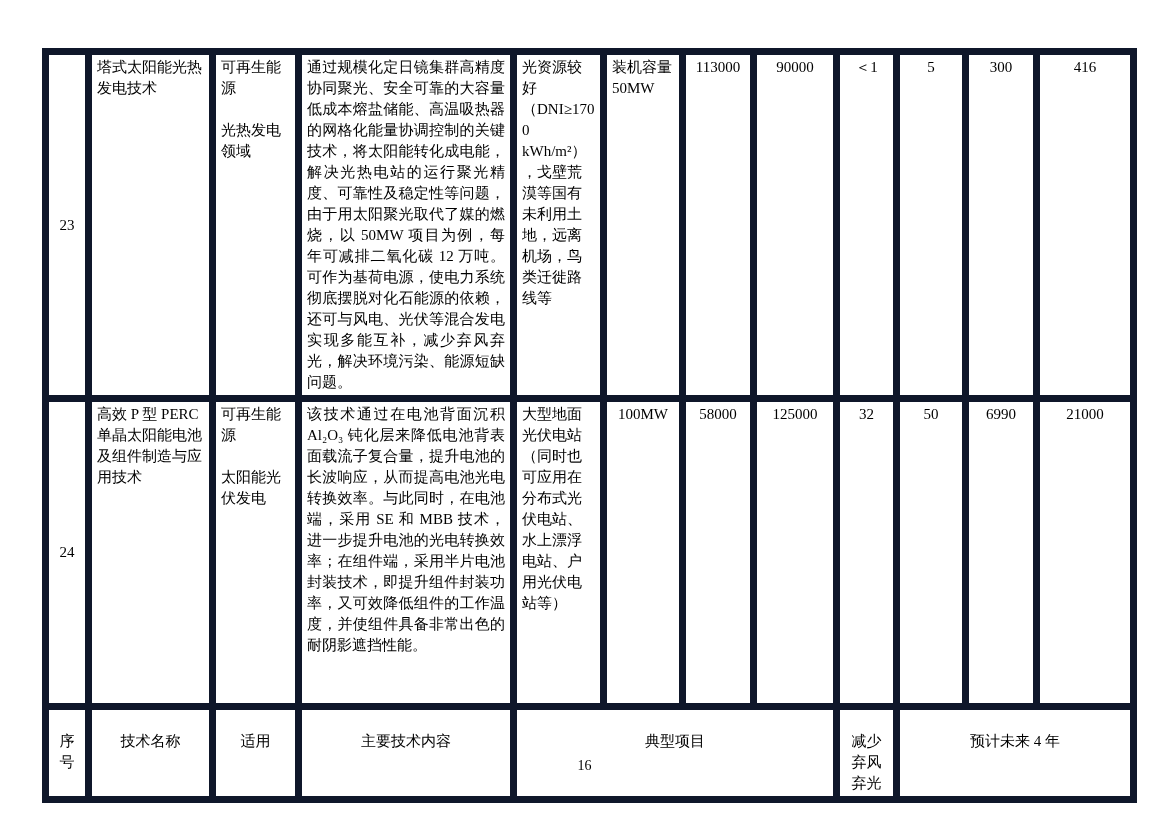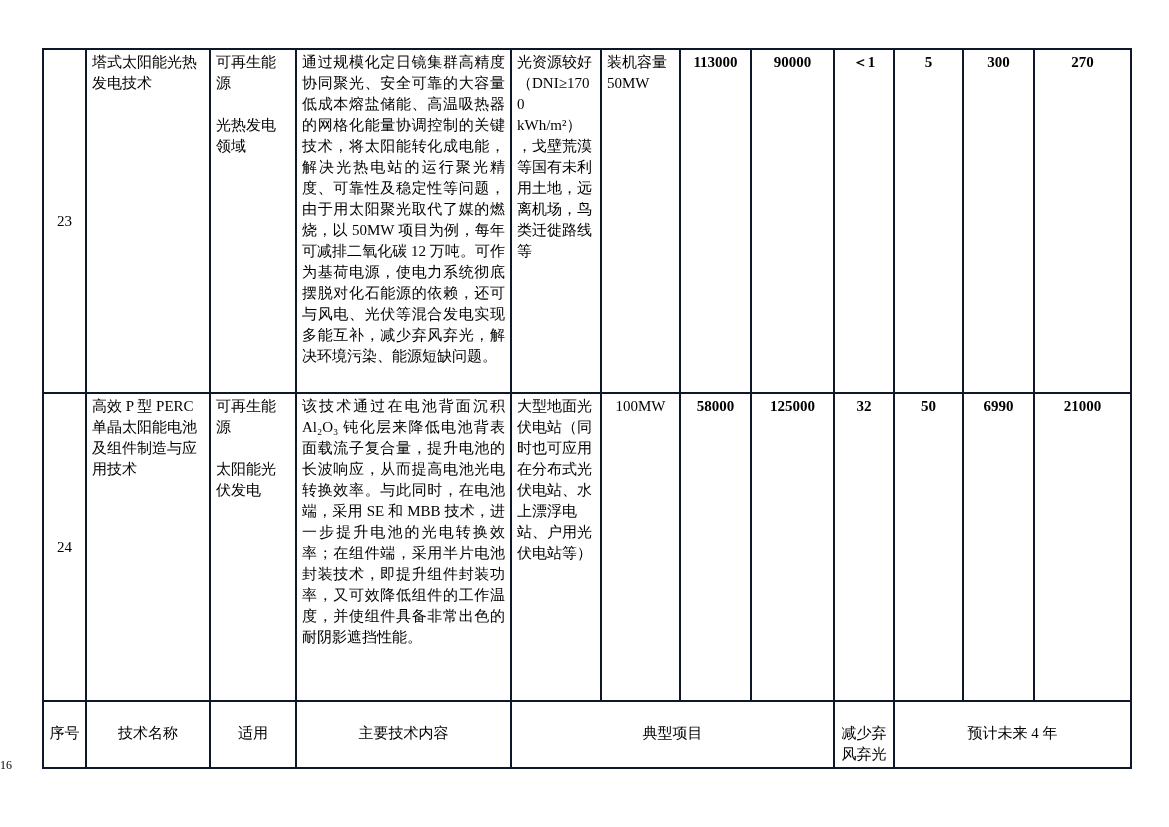--- a/index.html
+++ b/index.html
@@ -11,50 +11,50 @@
     font-family:"Liberation Serif","DejaVu Serif",serif;
     overflow:hidden;
   }
   table.tech-table {
     position:absolute; left:42px; top:48px;
     width:1088px;
     border-collapse:collapse;
     table-layout:fixed;
   }
   .tech-table td {
-    border:2px solid #0f172a;
+    border:7px solid #0f172a;
     vertical-align:top;
     padding:2px 5px;
     font-size:15px;
     line-height:21px;
     overflow-wrap:break-word;
     overflow:hidden;
   }
   tr.row-a { height:344px; }
   tr.row-b { height:308px; }
   tr.header-row { height:50px; }
   td.seq {
     vertical-align:middle;
     text-align:center;
     font-weight:normal;
   }
   td.justify { text-align:justify; }
   td.prelines { white-space:pre-line; }
-  td.num { text-align:center;font-weight:bold; }
+  td.num { text-align:center; }
   td.center { text-align:center;margin-top:40px; }
   tr.header-row td {
     text-align:center;
     vertical-align:top;
     padding-top:21px;
   }
   .page-number {
     position:absolute;
     left:0; top:758px; width:100%;
-    text-align:left;
-    font-size:12px;
+    text-align:center;
+    font-size:14px;
   }
 </style>
 </head>
 <body>
 
 <div class="page">
 
   <table class="tech-table">
     <colgroup>
       <col style="width:43px">
@@ -79,21 +79,21 @@
 
 光热发电领域</td>
         <td class="justify">通过规模化定日镜集群高精度协同聚光、安全可靠的大容量低成本熔盐储能、高温吸热器的网格化能量协调控制的关键技术，将太阳能转化成电能，解决光热电站的运行聚光精度、可靠性及稳定性等问题，由于用太阳聚光取代了媒的燃烧，以 50MW 项目为例，每年可减排二氧化碳 12 万吨。可作为基荷电源，使电力系统彻底摆脱对化石能源的依赖，还可与风电、光伏等混合发电实现多能互补，减少弃风弃光，解决环境污染、能源短缺问题。</td>
         <td>光资源较好（DNI≥1700 kWh/m²），戈壁荒漠等国有未利用土地，远离机场，鸟类迁徙路线等</td>
         <td>装机容量50MW</td>
         <td class="num">113000</td>
         <td class="num">90000</td>
         <td class="num">＜1</td>
         <td class="num">5</td>
         <td class="num">300</td>
-        <td class="num">270</td>
+        <td class="num">416</td>
       </tr>
 
       <tr class="row-b">
         <td class="seq">24</td>
         <td>高效 P 型 PERC 单晶太阳能电池及组件制造与应用技术</td>
         <td class="prelines">可再生能源
 
 太阳能光伏发电</td>
         <td class="justify">该技术通过在电池背面沉积 Al₂O₃ 钝化层来降低电池背表面载流子复合量，提升电池的长波响应，从而提高电池光电转换效率。与此同时，在电池端，采用 SE 和 MBB 技术，进一步提升电池的光电转换效率；在组件端，采用半片电池封装技术，即提升组件封装功率，又可效降低组件的工作温度，并使组件具备非常出色的耐阴影遮挡性能。</td>
         <td>大型地面光伏电站（同时也可应用在分布式光伏电站、水上漂浮电站、户用光伏电站等）</td>

